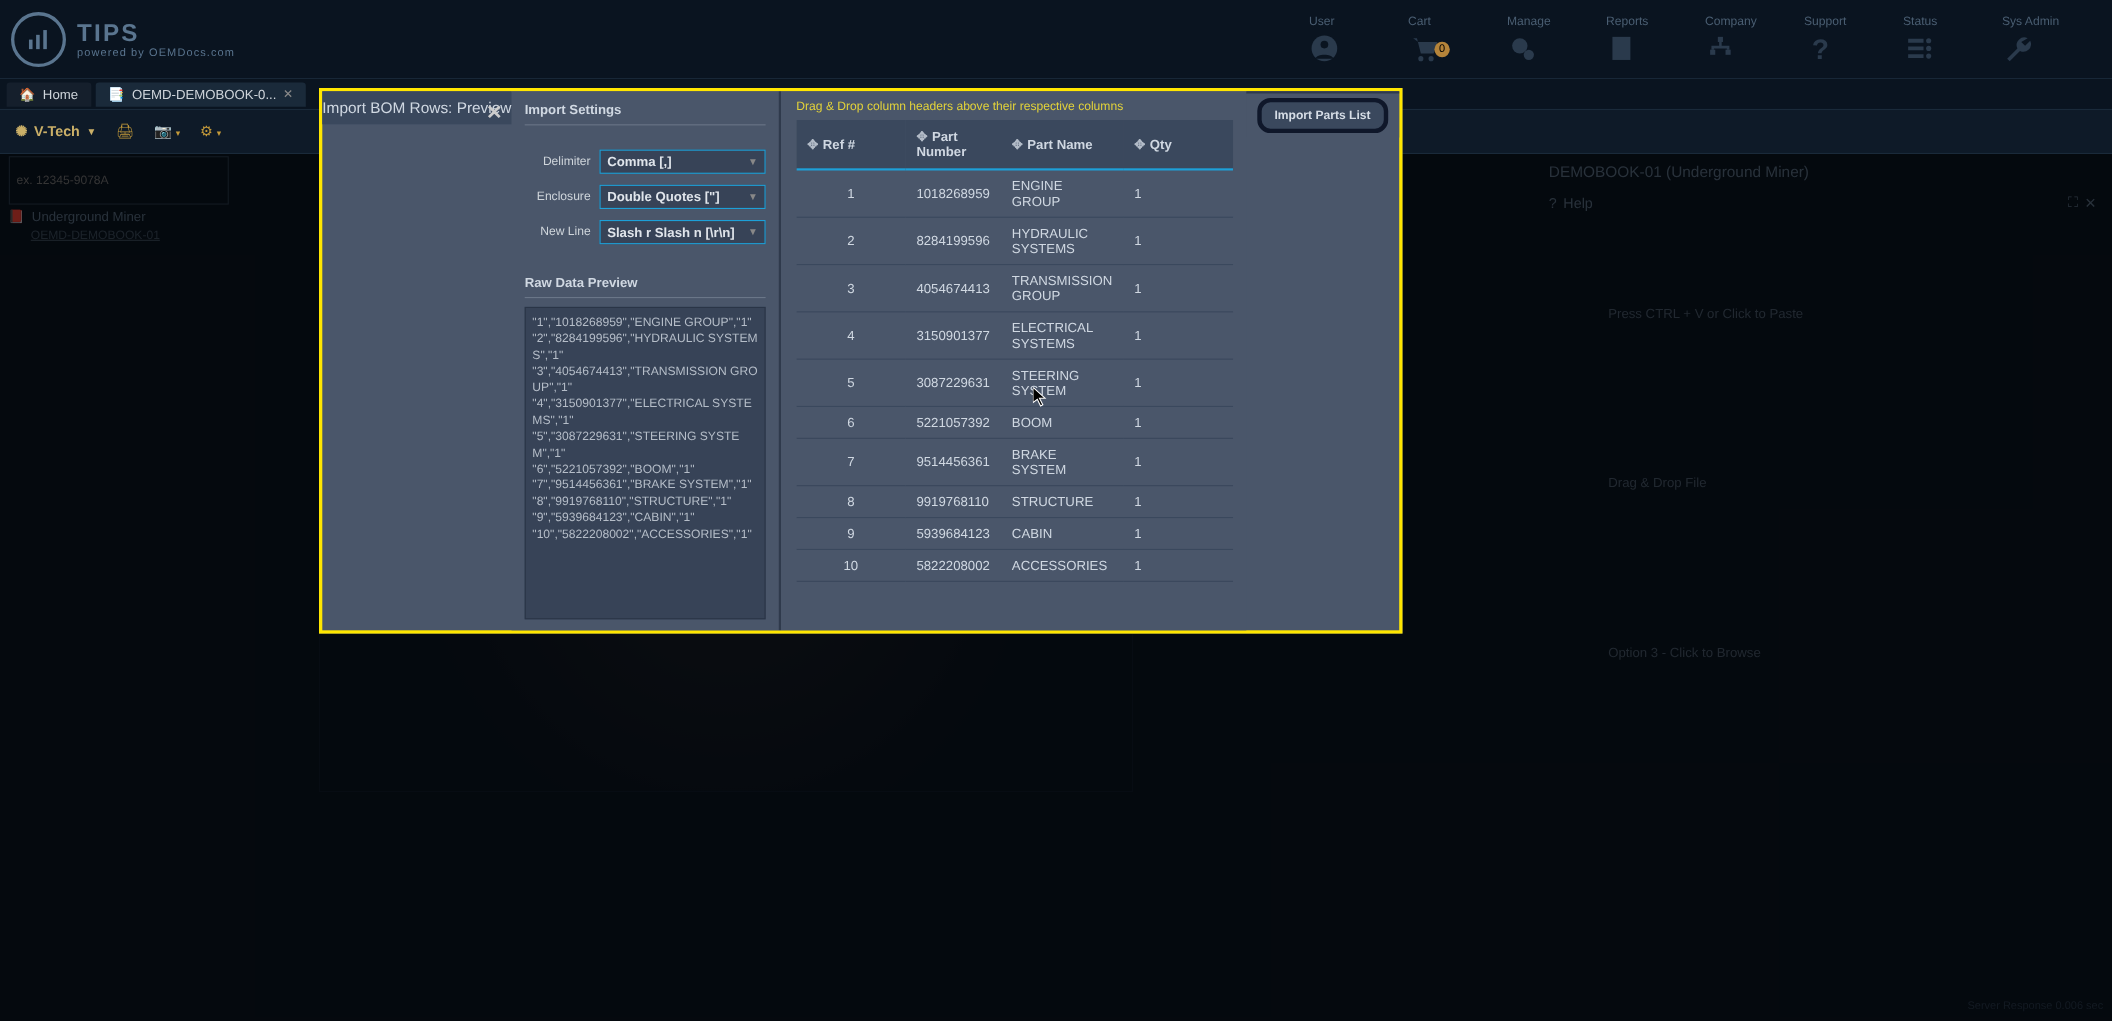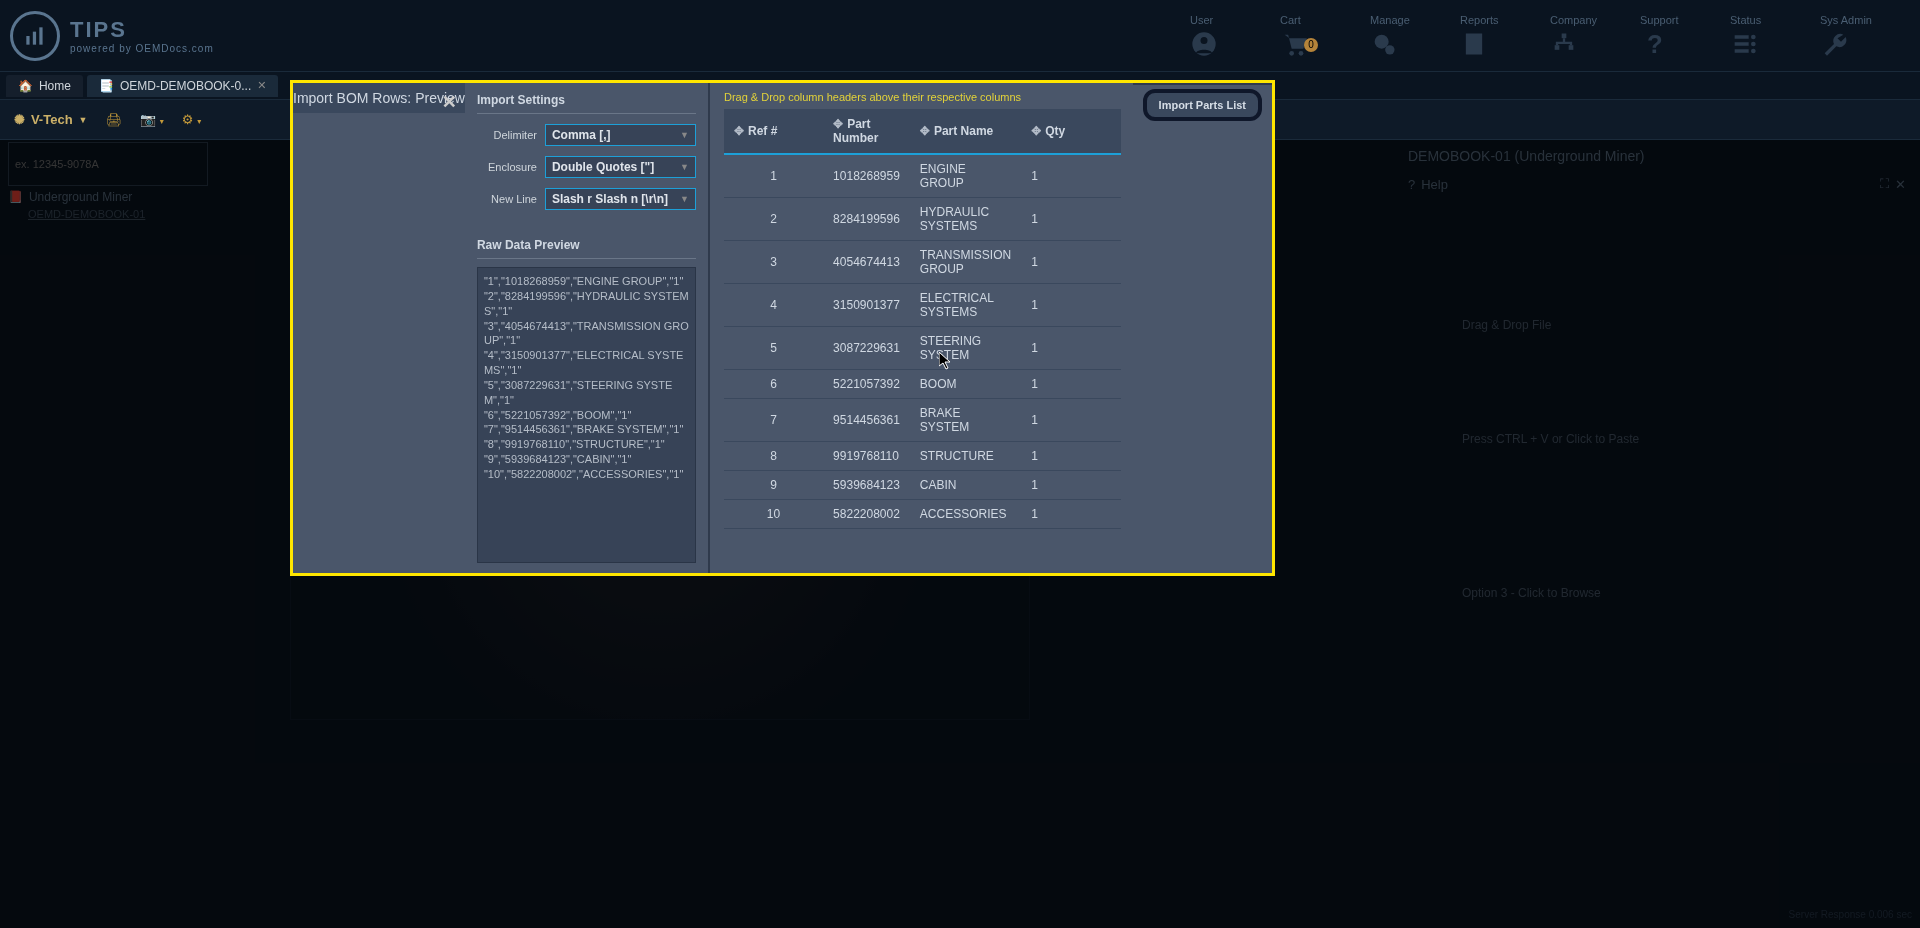--- a/index.html
+++ b/index.html
@@ -110,21 +110,21 @@
   }
   .modal-body {
     flex:1; display:flex; background:#4a566a; overflow:hidden;
   }
 
   
   .settings-pane {
     width:245px; border-right:2px solid #2f3a4c; padding:10px 12px;
     display:flex; flex-direction:column;
   }
-  .settings-title { font-weight:bold; color:#d0d8e2; font-size:12px; border-bottom:1px solid #6a7688; padding-bottom:6px; margin-bottom:10px;}
+  .settings-title { font-weight:bold; color:#d0d8e2; font-size:12px; border-bottom:1px solid #6a7688; padding-bottom:6px; margin-bottom:22px;}
   .settings-row { display:flex; align-items:center; margin-bottom:10px; }
   .settings-label { width:60px; text-align:right; color:#cfd5db; font-size:11px; margin-right:8px;}
   .settings-select {
     flex:1; background:#374357; border:1px solid #1da0d8; color:#e0e5eb;
     padding:3px 6px; font-size:12px; font-weight:bold; position:relative;
     cursor:pointer; display:flex; justify-content:space-between; align-items:center;
   }
   .settings-select .caret { color:#888; font-size:9px;}
   .raw-title { font-weight:bold; color:#d0d8e2; font-size:12px; border-bottom:1px solid #6a7688; padding-bottom:6px; margin:18px 0 8px 0;}
   .raw-box {
@@ -286,22 +286,22 @@
 <div class="bg-image-area"></div>
 
 <div class="bg-right-panel">
   <div class="bg-right-title">DEMOBOOK-01 (Underground Miner)</div>
   <div class="bg-right-help">
     <span>?</span>
     <span>Help</span>
     <span style="margin-left:auto">⛶</span>
     <span>✕</span>
   </div>
+  <div class="bg-option" style="margin-top:60px">Press CTRL + V or Click to Paste</div>
   <div class="bg-option" style="margin-top:100px">Drag &amp; Drop File</div>
-  <div class="bg-option" style="margin-top:60px">Press CTRL + V or Click to Paste</div>
   <div class="bg-option" style="margin-top:100px">Option 3 - Click to Browse</div>
 </div>
 <div class="bg-server">Server Response 0.006 sec</div>
 
 <div class="backdrop"></div>
 
 <div class="modal-wrap">
   <div class="modal-titlebar">
     <span>Import BOM Rows: Preview</span>
     <span class="modal-close">✕</span>

